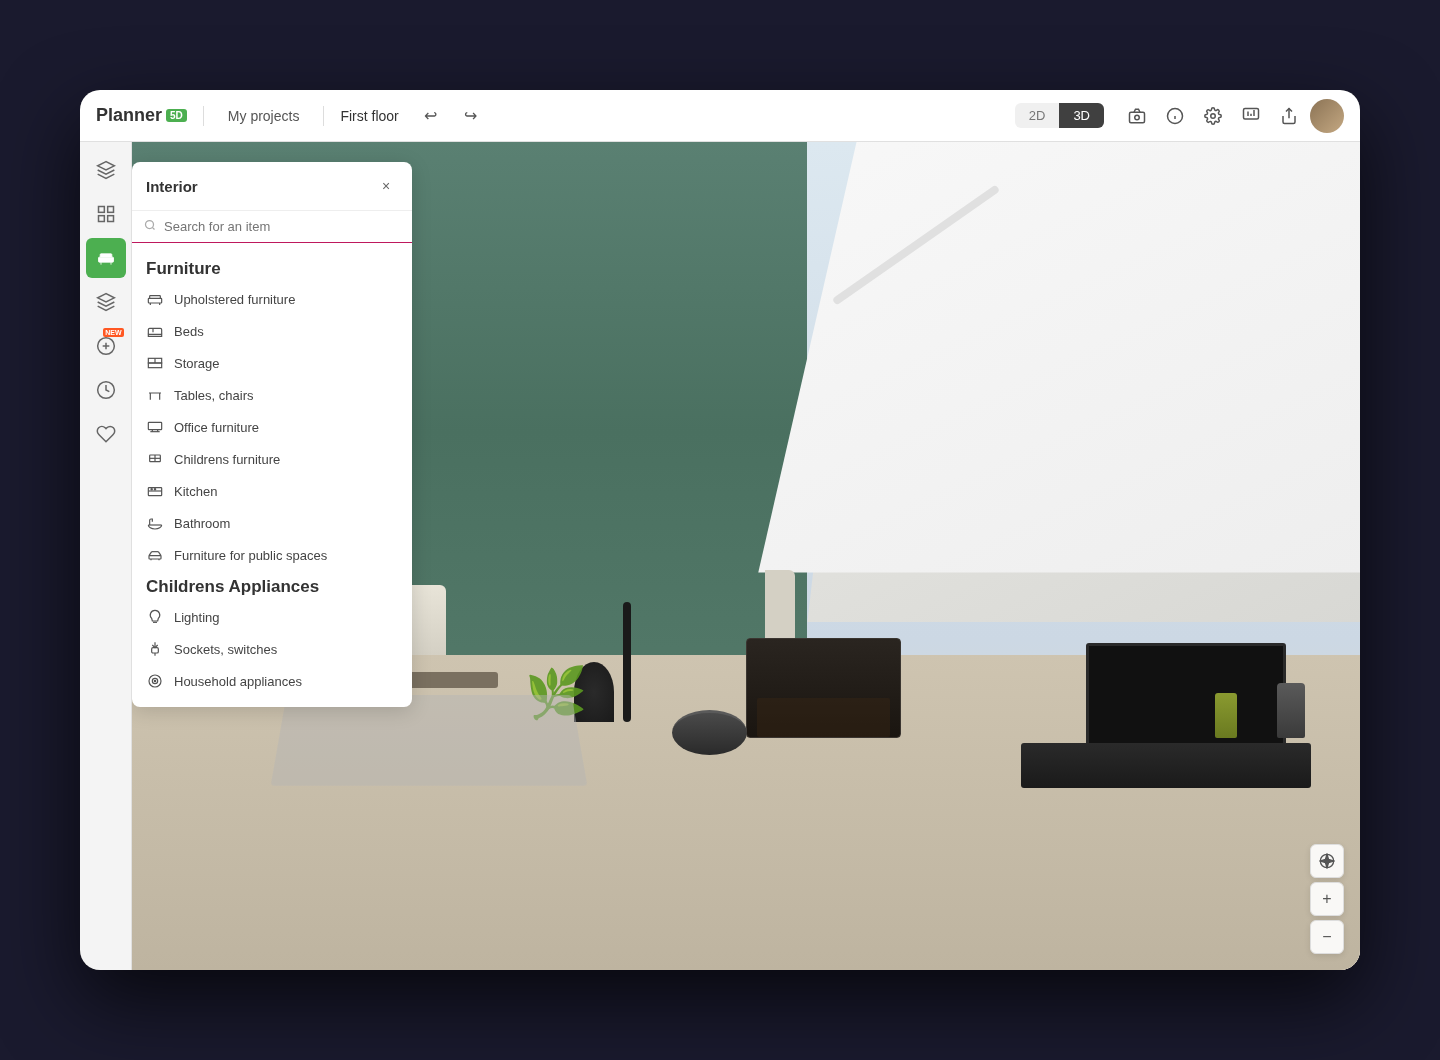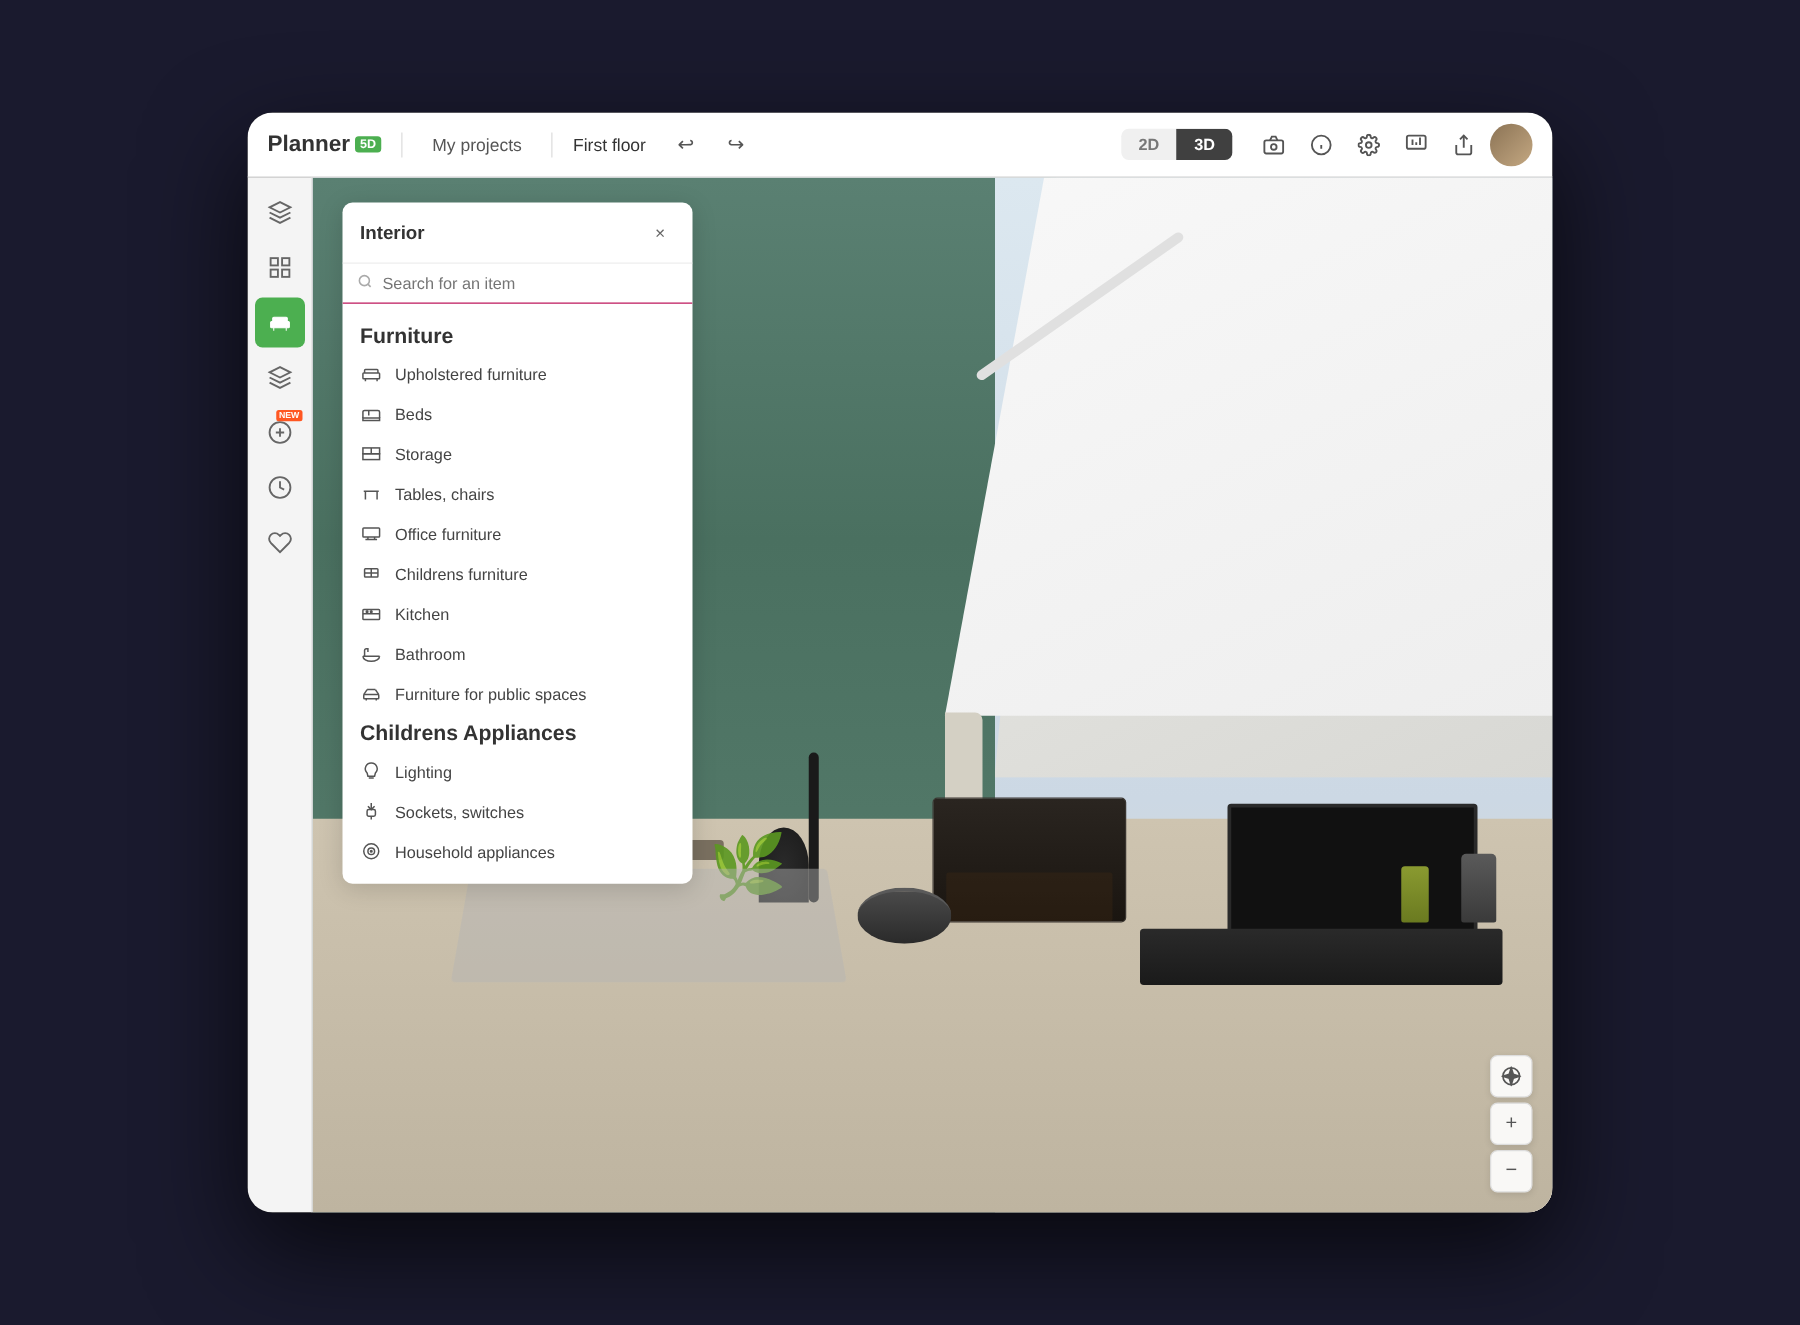--- a/index.html
+++ b/index.html
@@ -5,21 +5,21 @@
     * { box-sizing: border-box; margin: 0; padding: 0; }
     body {
       background: #1a1a2e;
       display: flex;
       justify-content: center;
       align-items: center;
       min-height: 100vh;
       font-family: -apple-system, BlinkMacSystemFont, 'Segoe UI', sans-serif;
     }
     .app-container {
-      width: 1044px;
+      width: 1280px;
       height: 880px;
       background: #2a2a2a;
       border-radius: 20px;
       overflow: hidden;
       box-shadow: 0 30px 80px rgba(0,0,0,0.7);
       position: relative;
     }
     
     .topbar {
       height: 52px;
@@ -84,21 +84,21 @@
     }
     .view-toggle {
       display: flex;
       background: #f0f0f0;
       border-radius: 6px;
       overflow: hidden;
     }
     .view-btn {
       padding: 5px 14px;
       font-size: 13px;
-      font-weight: 700;
+      font-weight: 400;
       border: none;
       cursor: pointer;
       background: transparent;
       color: #777;
     }
     .view-btn.active {
       background: #404040;
       color: white;
     }
     .topbar-actions {
@@ -183,21 +183,21 @@
     .room-scene {
       position: absolute;
       inset: 0;
       background: 
         linear-gradient(180deg, #c8dce8 0%, #dce8f0 25%, #e8ede8 50%, #f0ece0 100%);
     }
     
     .interior-panel {
       position: absolute;
       top: 20px;
-      left: 24px;
+      left: 0;
       width: 280px;
       background: white;
       border-radius: 8px;
       box-shadow: 0 4px 20px rgba(0,0,0,0.15);
       z-index: 200;
       overflow: hidden;
     }
     .panel-header {
       display: flex;
       align-items: center;

